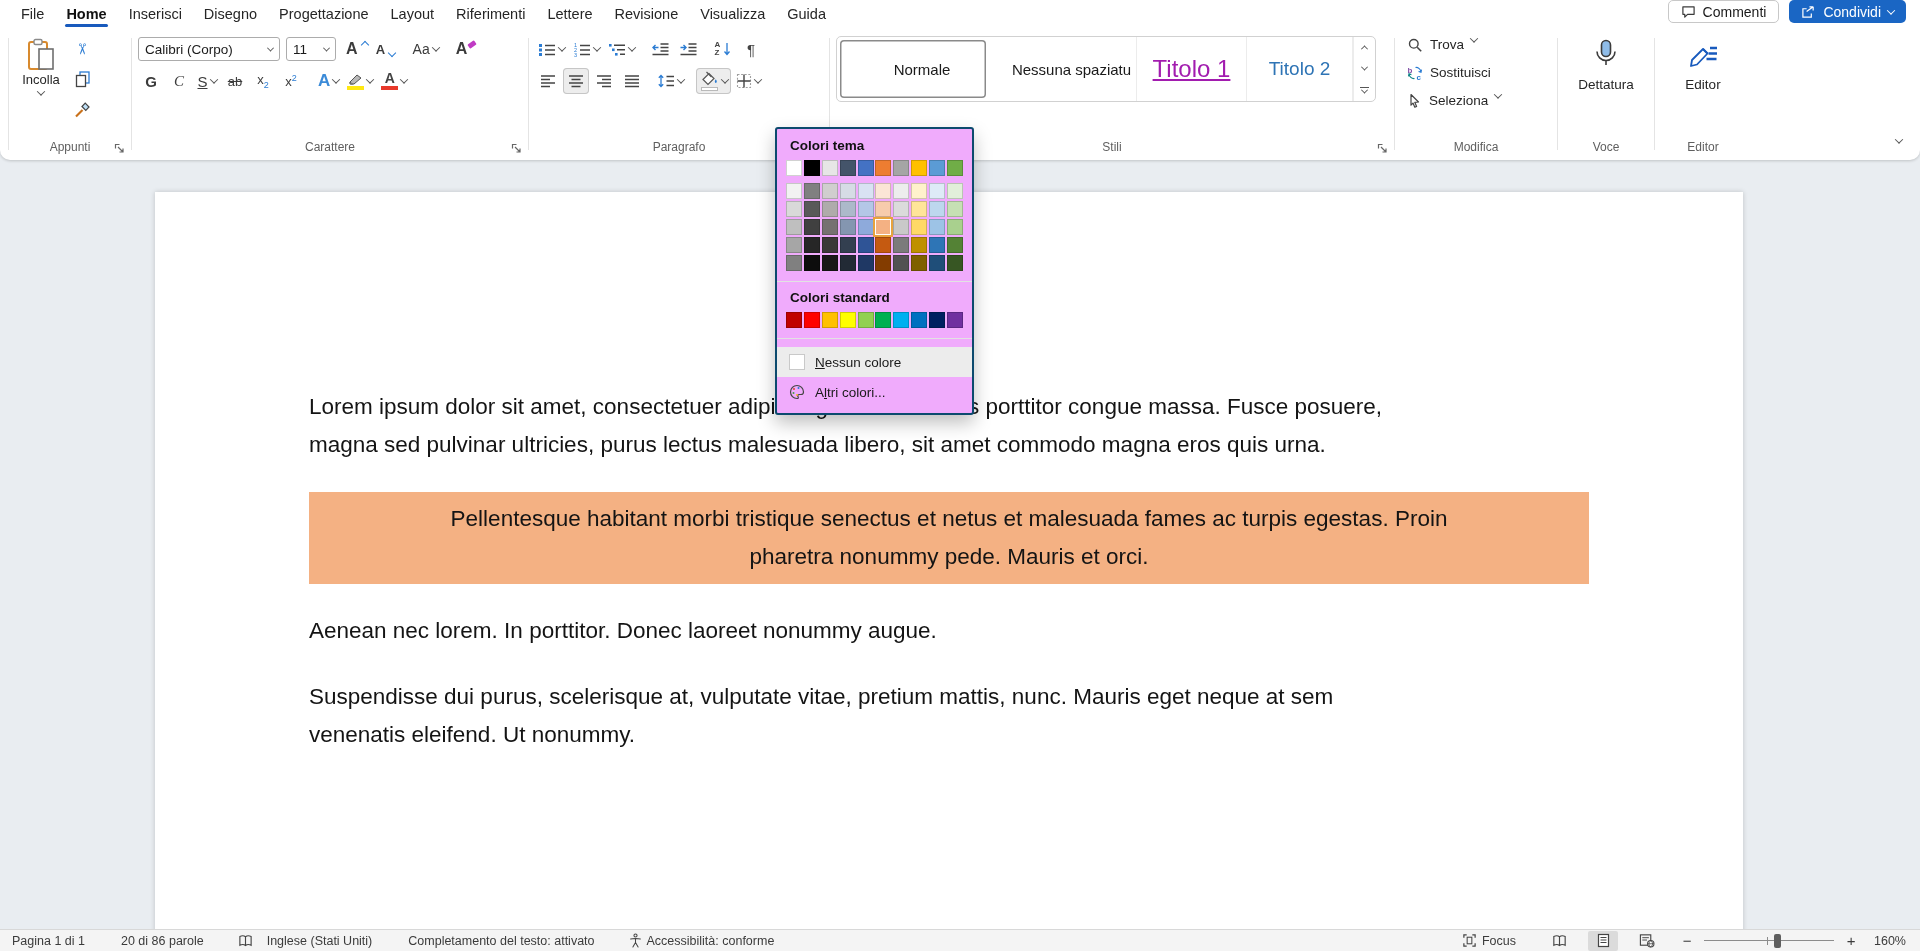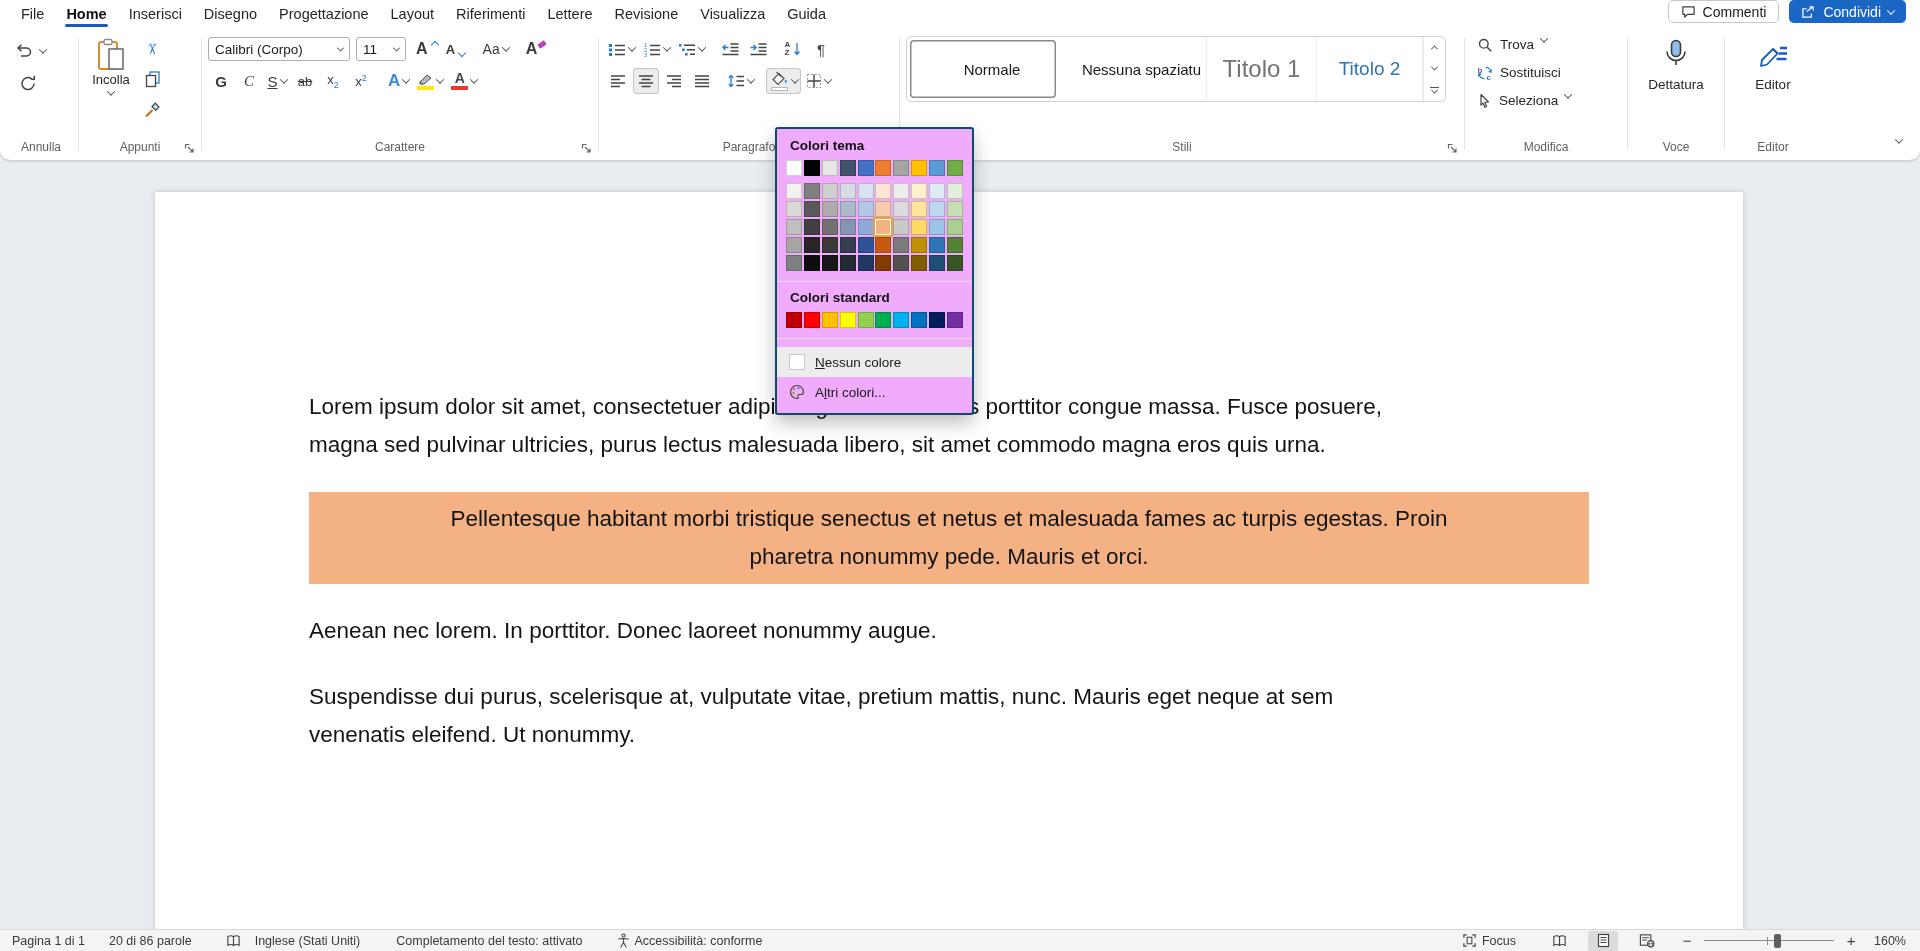--- a/index.html
+++ b/index.html
@@ -74,21 +74,21 @@
     transform:rotate(-35deg); margin:-10px 0 0 -2px; border-radius:1px; }
 
   
   .gallery { display:flex; height:66px; border:1px solid #D1D1D1; border-radius:5px;
     overflow:hidden; background:#fff; margin-top:2px; }
   .gitem { display:flex; align-items:center; justify-content:center; border-right:1px solid #ECECEC;
     padding:0 6px; white-space:nowrap; overflow:hidden; }
   .gitem.sel { box-shadow:inset 0 0 0 1.5px #8A8A8A; border-radius:4px; margin:3px;
     border-right:none; }
   .gname { font-size:15px; color:#1a1a1a;margin-left:18px; }
-  .gtitle1 { font-size:24px; color:#737373; font-weight:300; }
+  .gtitle1 { font-size:24px; color:#a21caf; font-weight:300;text-decoration:underline; }
   .gtitle2 { font-size:19px; color:#2E74B5; }
   .garrows { width:22px; border-left:1px solid #ECECEC; display:flex; flex-direction:column; }
   .garrows div { flex:1; display:flex; align-items:center; justify-content:center; }
   .garrows .cv { width:5px; height:5px; }
   .gmore { flex-direction:column; }
   .gmore i { display:block; width:9px; height:1.5px; background:#555; margin-bottom:1px; }
 
   
   .edit-col { display:flex; flex-direction:column; gap:3px; padding-top:3px; }
   .edit-item { display:flex; align-items:flex-start; gap:7px; height:25px; padding:0 6px;
@@ -171,42 +171,20 @@
           <path d="M6 7 L13 2 M13 2 h-4 M13 2 v4 M11 9 v4 H2 V4 h4" fill="none" stroke="#fff" stroke-width="1.3"></path>
         </svg>
       <span>Condividi</span>
       <span class="cv"></span>
     </div>
   </div>
 </div>
 
 <div class="ribbon">
 
-  <div class="rgroup" style="width:70px">
-    <div class="gcontent">
-      <div class="undo-col">
-        <div class="undo-row">
-          <div class="b">
-            <svg width="18" height="16" viewBox="0 0 18 16">
-                <path d="M4.5 5 h8 a4 4 0 0 1 0 8 H7" fill="none" stroke="#444" stroke-width="1.5"></path>
-                <path d="M7.5 1.8 L4 5 l3.5 3.2" fill="none" stroke="#444" stroke-width="1.5"></path>
-              </svg>
-          </div>
-          <span class="cv"></span>
-        </div>
-        <div class="b">
-          <svg width="17" height="17" viewBox="0 0 17 17">
-              <path d="M14 8.5 a6 6 0 1 1 -2.5 -4.8" fill="none" stroke="#444" stroke-width="1.5"></path>
-              <path d="M14.3 0.8 v3.4 h-3.4" fill="none" stroke="#444" stroke-width="1.5"></path>
-            </svg>
-        </div>
-      </div>
-    </div>
-    <div class="glabel">Annulla</div>
-  </div>
   <div class="vdiv"></div>
 
   <div class="rgroup" style="width:118px">
     <div class="gcontent">
       <div class="paste-big">
         <svg width="30" height="34" viewBox="0 0 30 34">
           <rect x="3" y="4" width="18" height="27" rx="2" fill="#fff" stroke="#D88A2E" stroke-width="2"></rect>
           <rect x="8" y="1.5" width="8" height="5" rx="1.5" fill="#fff" stroke="#8a8a8a" stroke-width="1.4"></rect>
           <rect x="13" y="11" width="14" height="20" fill="#fff" stroke="#6e6e6e" stroke-width="1.6"></rect>
         </svg>
@@ -667,21 +645,21 @@
 venenatis eleifend. Ut nonummy.</div>
     </div>
   </div>
 </div>
 
 <div class="statusbar">
   <div class="sb-left">
     <div class="sb-item" style="margin-left:8px">
       <span>Pagina 1 di 1</span>
     </div>
-    <div class="sb-item" style="margin-left:16px">
+    <div class="sb-item" style="margin-left:28px">
       <span>20 di 86 parole</span>
     </div>
     <div class="sb-item" style="margin-left:26px">
       <svg width="15" height="14" viewBox="0 0 16 14">
           <path d="M8 2.5 C6.5 1.3 3.8 1.3 2 2.2 V11.5 c1.8-.9 4.5-.9 6 .3 1.5-1.2 4.2-1.2 6-.3 V2.2 C12.2 1.3 9.5 1.3 8 2.5 z M8 2.5 V11.8" fill="none" stroke="#444" stroke-width="1.2"></path>
         </svg>
     </div>
     <div class="sb-item" style="margin-left:6px">
       <span>Inglese (Stati Uniti)</span>
     </div>

